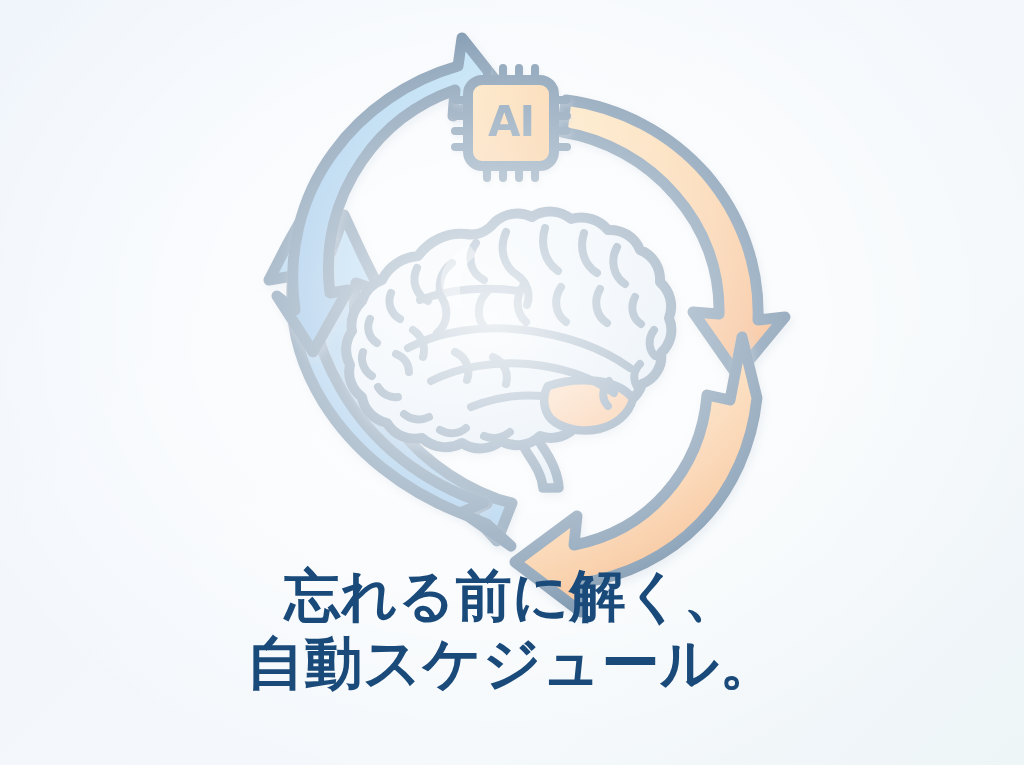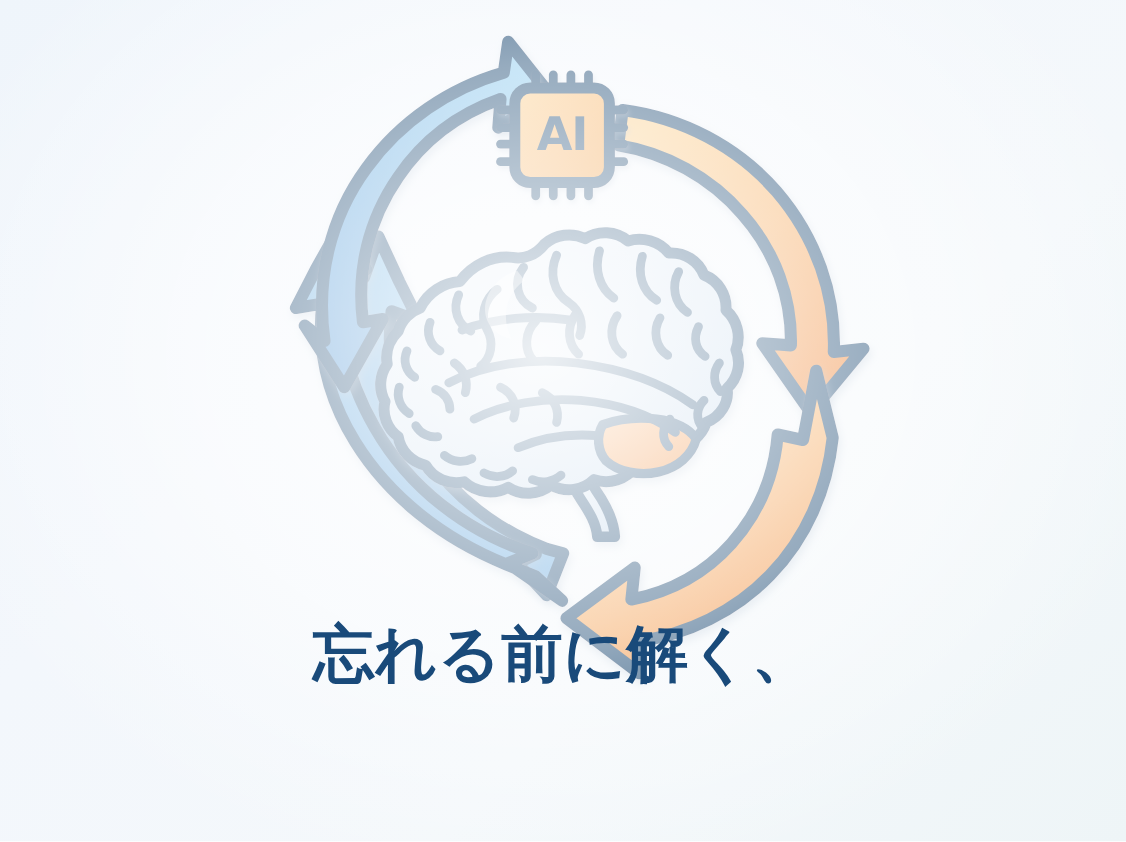--- a/index.html
+++ b/index.html
@@ -354,15 +354,16 @@
 
         <rect x="468" y="80" width="86" height="86" rx="14" ry="14" fill="url(#gradChip)" stroke="#18456f" stroke-width="10"></rect>
 
         <text x="511" y="136" text-anchor="middle" font-family="DejaVu Sans, Liberation Sans, sans-serif" font-size="42" font-weight="700" fill="#18456f" letter-spacing="-1">AI</text>
       </g>
     </svg>
   </div>
 
   <div class="caption-block">
     <span class="caption-line caption-line-1">忘れる前に解く、</span>
+    <span class="caption-line caption-line-2">自動スケジュール。</span>
   </div>
 
 </div>
 
 </body></html>

